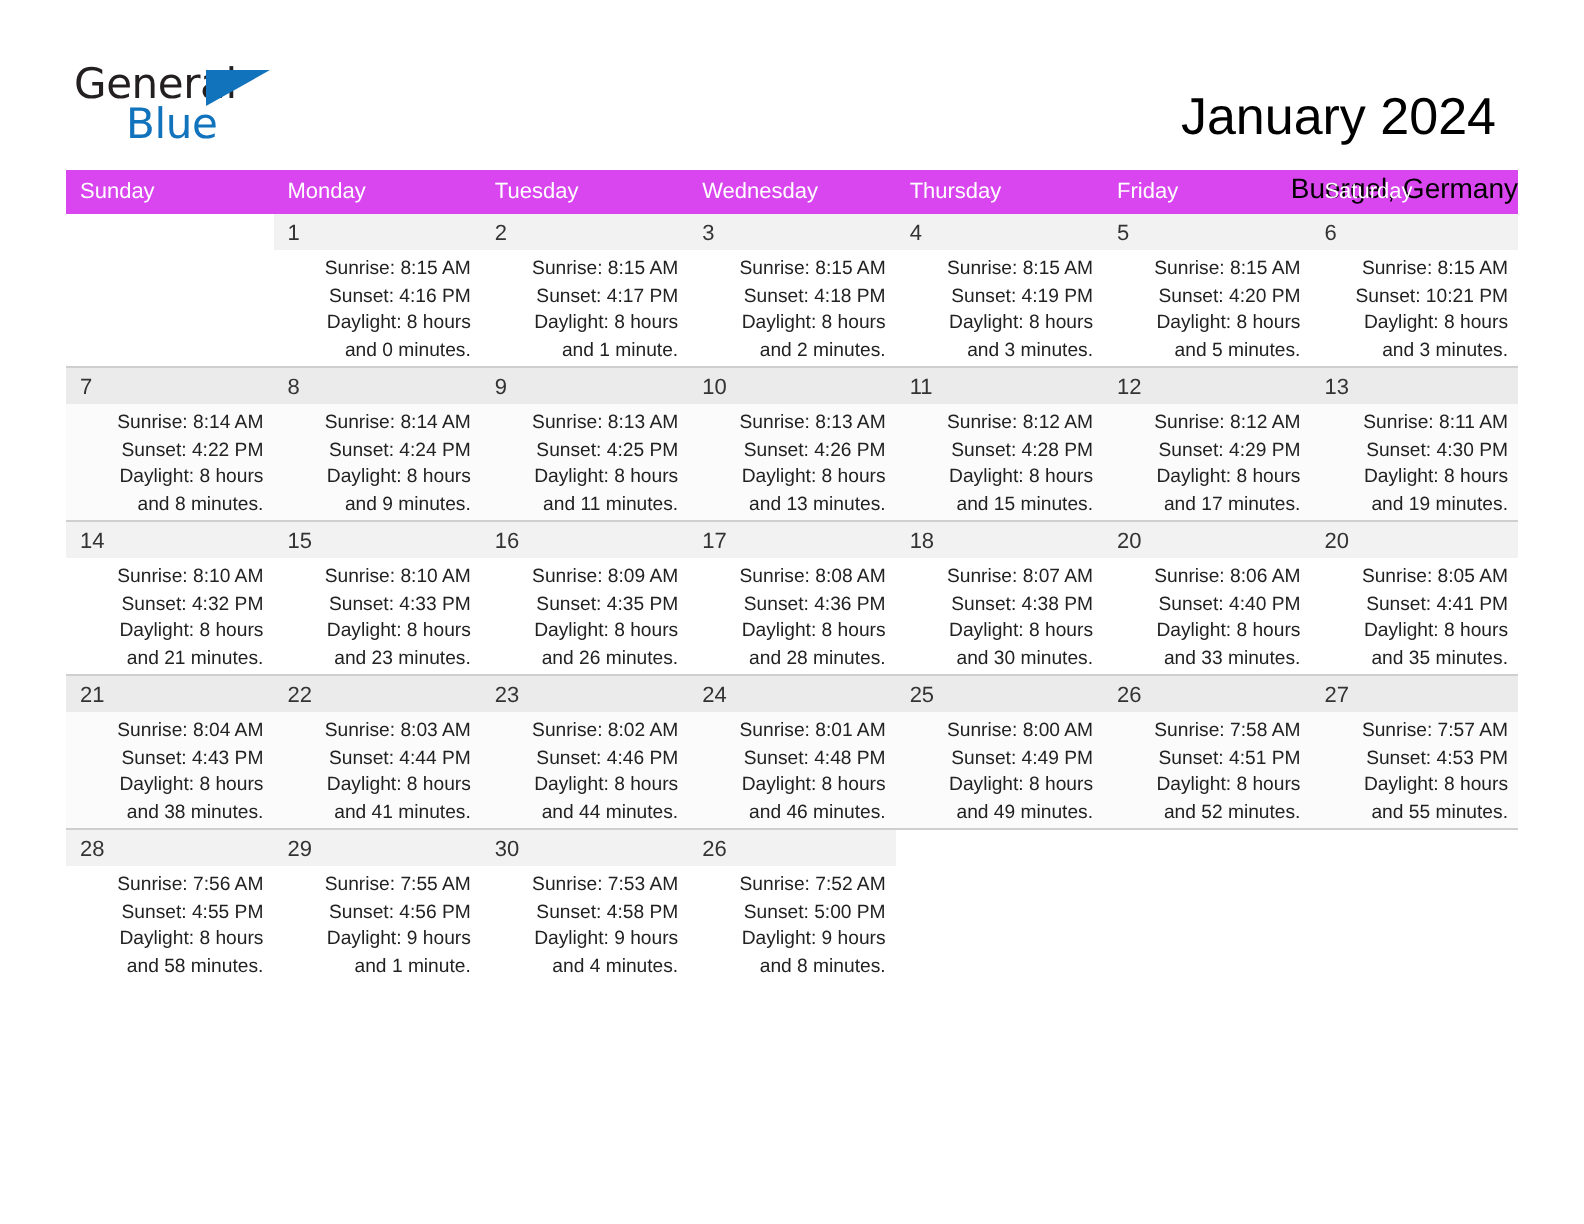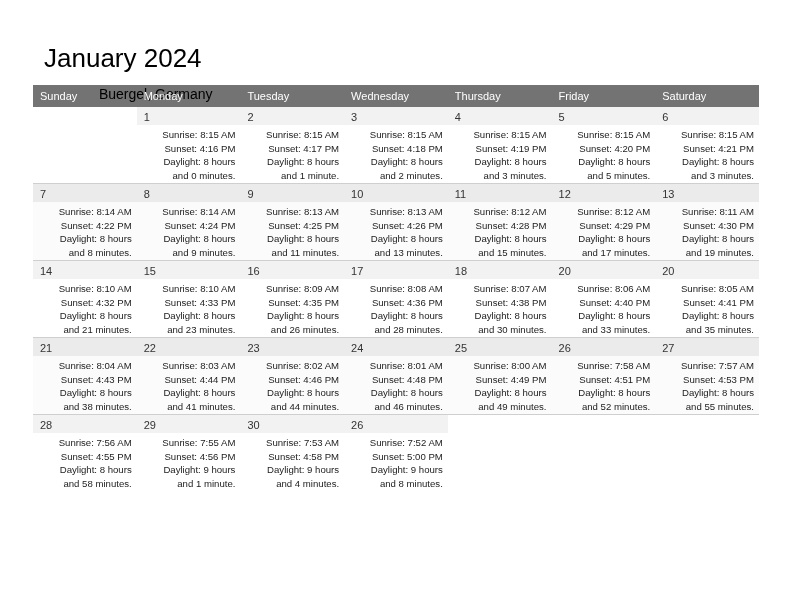--- a/index.html
+++ b/index.html
@@ -84,21 +84,21 @@
   }
 
   
   .calendar {
     margin-top: 21px;
     width: 726px;
     border-collapse: collapse;
     table-layout: fixed;
   }
   .calendar th {
-    background: #737373;
+    background: #d946ef;
     color: #ffffff;
     font-size: 11px;
     font-weight: normal;
     text-align: left;
     padding: 5px 0 5px 7px;
     height: 12px;
     border: none;
   }
   .calendar td {
     width: 103.7px;
@@ -141,20 +141,25 @@
   .row-sep td {
     border-top: 1px solid #cfcfcf;
   }
 </style>
 </head>
 <body>
 
 <div class="page">
 
   <div class="header">
+    <div class="logo">
+      <span class="logo-general">General</span>
+      <span class="logo-triangle"></span>
+      <span class="logo-blue">Blue</span>
+    </div>
     <div class="title-block">
       <h1 class="cal-title">January 2024</h1>
       <div class="cal-subtitle">Buergel, Germany</div>
     </div>
   </div>
 
   <table class="calendar">
     <thead>
       <tr>
         <th>Sunday</th>
@@ -226,21 +231,21 @@
                 <div>Daylight: 8 hours</div>
                 <div>and 5 minutes.</div>
               </div>
             </div>
           </td>
           <td>
             <div class="cell-inner">
               <div class="daynum">6</div>
               <div class="details">
                 <div>Sunrise: 8:15 AM</div>
-                <div>Sunset: 4:21 PM</div>
+                <div>Sunset: 10:21 PM</div>
                 <div>Daylight: 8 hours</div>
                 <div>and 3 minutes.</div>
               </div>
             </div>
           </td>
         </tr>
         <tr class="week-alt row-sep">
           <td>
             <div class="cell-inner">
               <div class="daynum">7</div>

